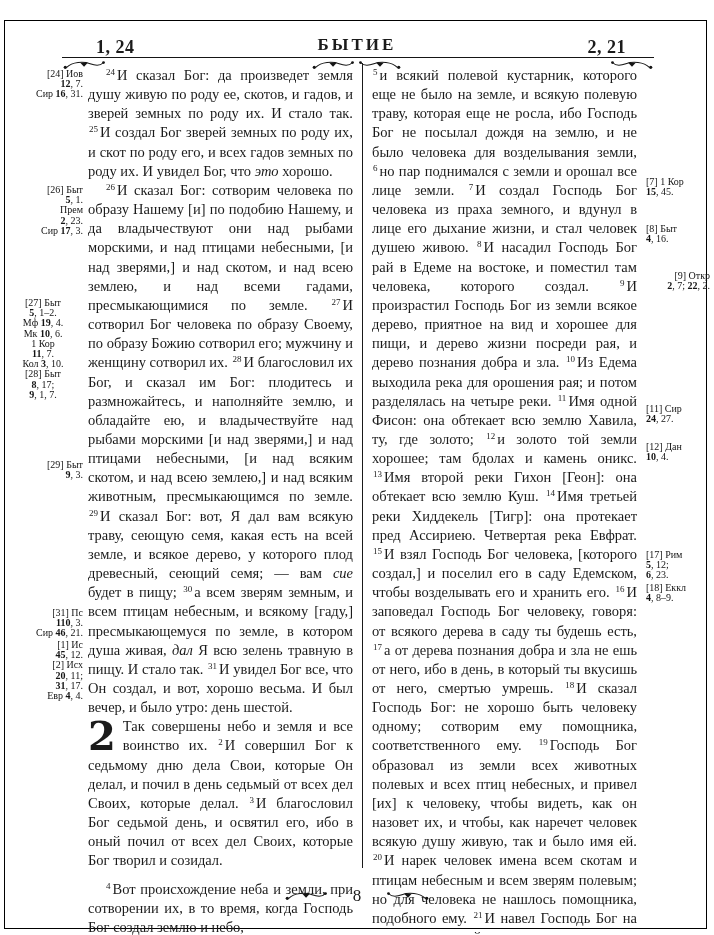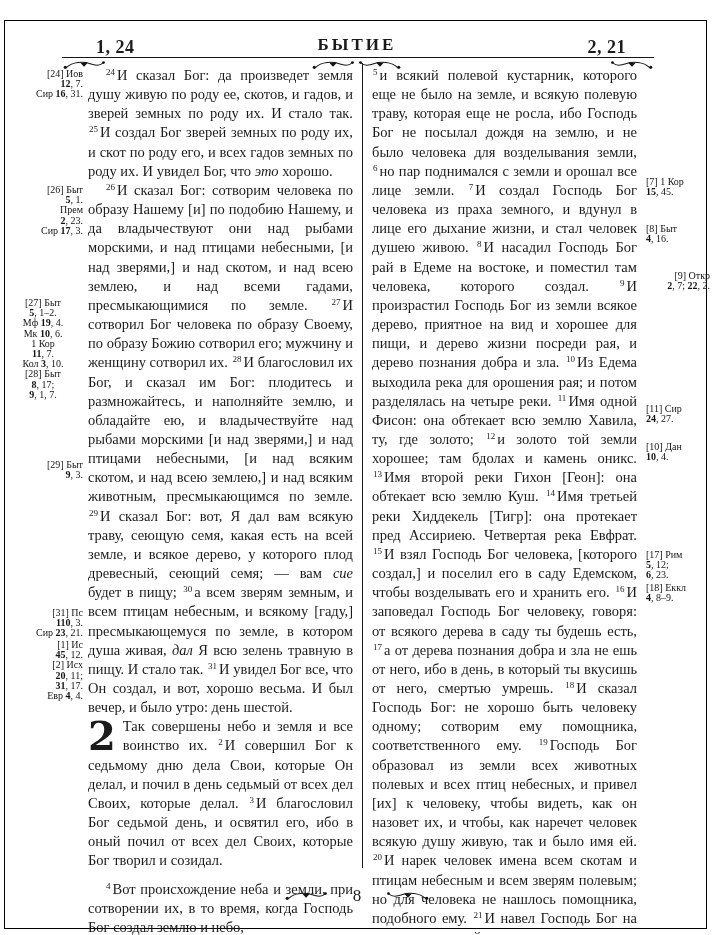--- a/index.html
+++ b/index.html
@@ -129,21 +129,21 @@
         <div><b>8</b>, 17;</div>
         <div><b>9</b>, 1, 7.</div>
       </div>
       <div class="mnote side-left" style="top: 460px;">
         <div>[29] Быт</div>
         <div><b>9</b>, 3.</div>
       </div>
       <div class="mnote side-left" style="top: 608px;">
         <div>[31] Пс</div>
         <div><b>110</b>, 3.</div>
-        <div>Сир <b>23</b>, 21.</div>
+        <div>Сир <b>46</b>, 21.</div>
       </div>
       <div class="mnote side-left" style="top: 640px;">
         <div>[1] Ис</div>
         <div><b>45</b>, 12.</div>
         <div>[2] Исх</div>
         <div><b>20</b>, 11;</div>
         <div><b>31</b>, 17.</div>
         <div>Евр <b>4</b>, 4.</div>
       </div>
     </div>
@@ -158,21 +158,21 @@
       </div>
       <div class="mnote side-right" style="top: 271px; text-align: right;">
         <div>[9] Откр</div>
         <div><b>2</b>, 7; <b>22</b>, 2.</div>
       </div>
       <div class="mnote side-right" style="top: 360px; margin-top: 44px;">
         <div>[11] Сир</div>
         <div><b>24</b>, 27.</div>
       </div>
       <div class="mnote side-right" style="top: 442px;">
-        <div>[10] Дан</div>
+        <div>[12] Дан</div>
         <div><b>10</b>, 4.</div>
       </div>
       <div class="mnote side-right" style="top: 550px;">
         <div>[17] Рим</div>
         <div><b>5</b>, 12;</div>
         <div><b>6</b>, 23.</div>
       </div>
       <div class="mnote side-right" style="top: 583px;">
         <div>[18] Еккл</div>
         <div><b>4</b>, 8–9.</div>

